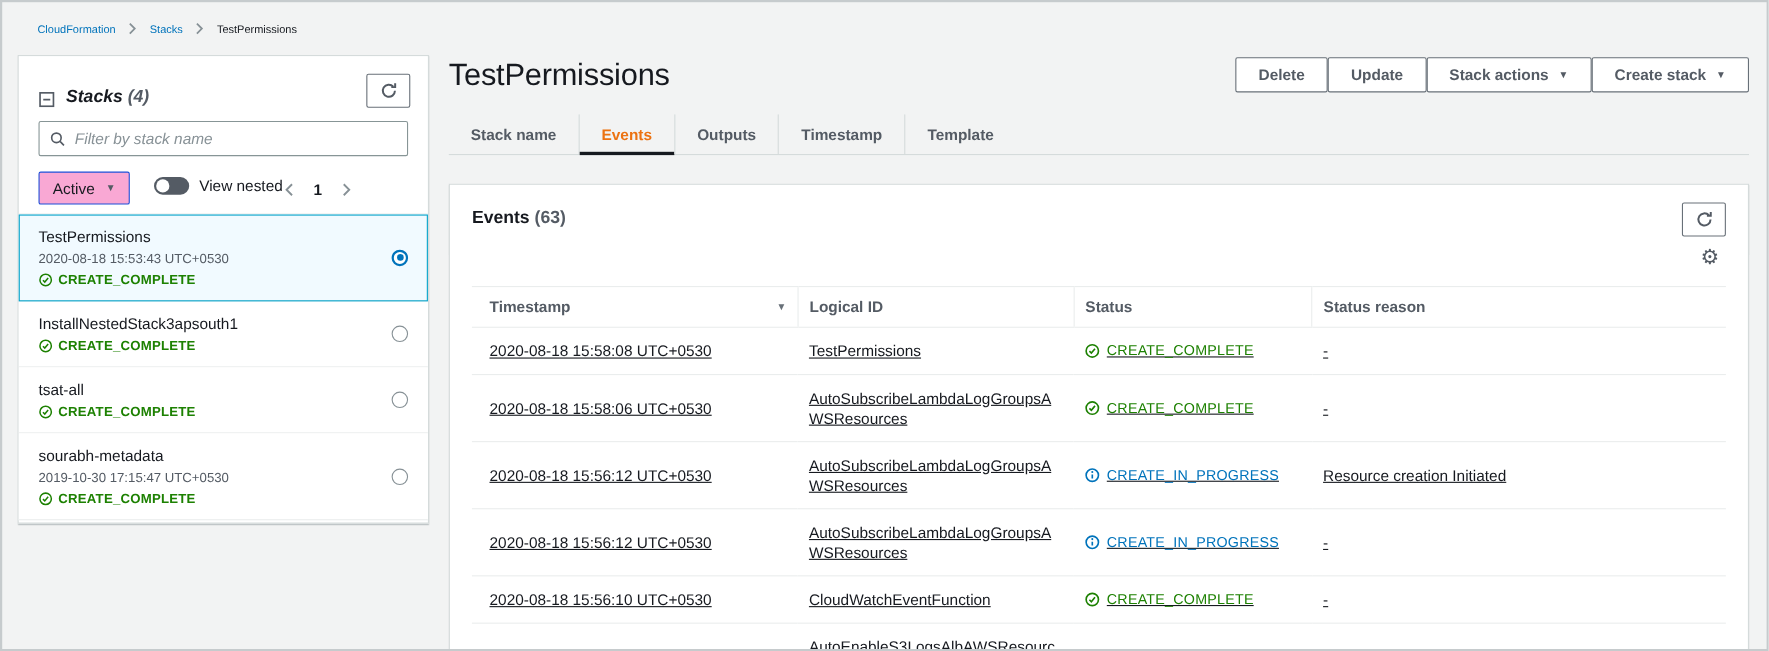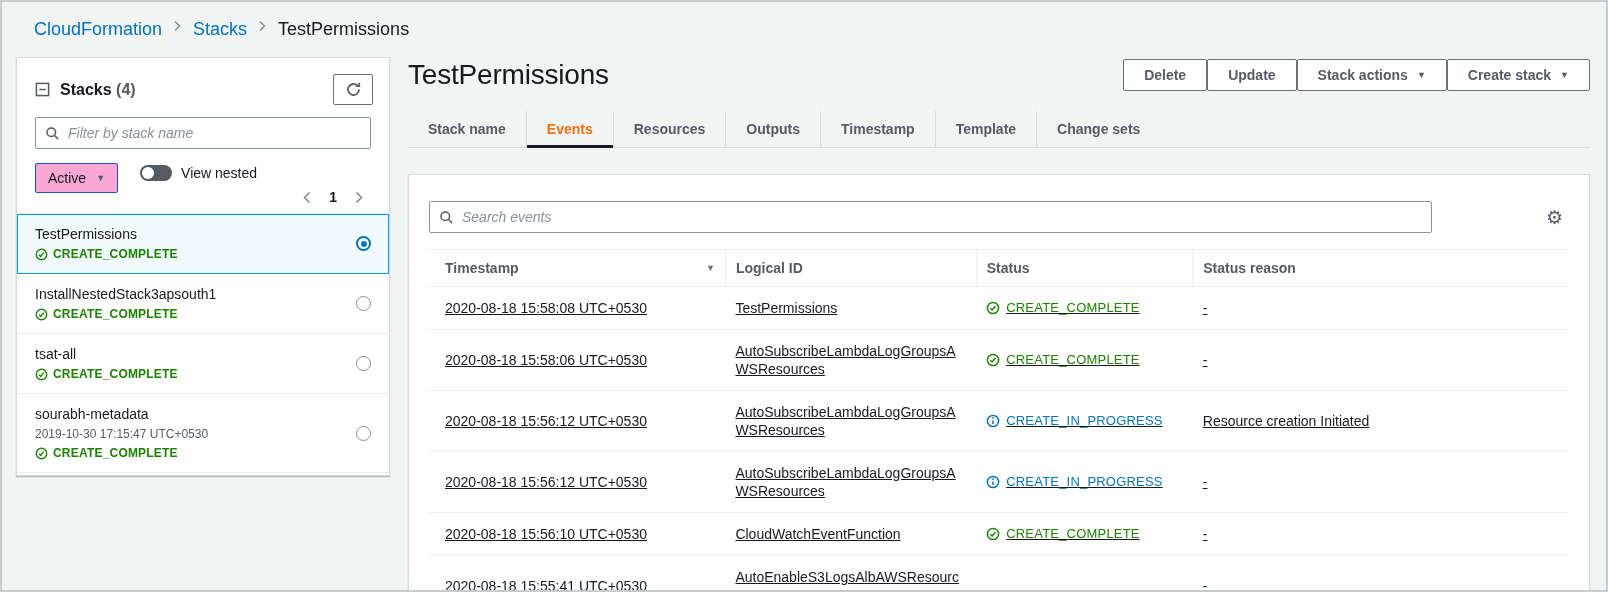--- a/index.html
+++ b/index.html
@@ -1,43 +1,43 @@
 <!DOCTYPE html>
 <html><head>
 <meta charset="utf-8">
 <style>
   * { box-sizing: border-box; margin: 0; padding: 0; }
   body { background:#ffffff; font-family:"Liberation Sans","DejaVu Sans",sans-serif; color:#16191f; }
   .page { width:1608px; height:592px; border:2px solid #c6cbcd; background:#f2f3f3; overflow:hidden; position:relative; }
 
   
-  .breadcrumb { display:flex; align-items:flex-start; gap:10px; padding:17px 24px 13px 32px; font-size:18px; }
+  .breadcrumb { display:flex; align-items:flex-end; gap:10px; padding:17px 24px 13px 32px; font-size:10px; }
   .breadcrumb a { color:#0073bb; text-decoration:none; cursor:pointer; }
   .crumb-current { color:#16191f; }
   .crumb-sep { display:inline-flex; align-items:center; }
 
   .content { display:flex; align-items:flex-start; gap:18px; padding:4px 16px 0 14px; }
 
   
   .panel { background:#fff; border:1px solid #d5dbdb; box-shadow:0 1px 1px 0 rgba(0,28,36,.25); }
 
   
   .stacks-panel { width:374px; flex:none; padding-bottom:2px; }
-  .panel-head { display:flex; align-items:center; gap:10px; padding:16px 16px 12px 18px; }
+  .panel-head { display:flex; align-items:flex-end; gap:10px; padding:16px 16px 12px 18px;font-style:italic; }
   .panel-title { font-size:16px; font-weight:bold; color:#16191f; }
   .panel-count { color:#545b64; font-weight:bold; }
   .icon-btn { margin-left:auto; width:40px; height:31px; background:#fff; border:1px solid #687078; border-radius:2px; display:flex; align-items:center; justify-content:center; color:#545b64; cursor:pointer; }
   .search-wrap { position:relative; margin:0 18px; }
   .search-wrap .mag { position:absolute; left:10px; top:9px; color:#545b64; }
   input[type=text] { width:100%; height:32px; border:1px solid #879596; border-radius:2px; padding:0 8px 0 32px; font-size:14px; font-family:inherit; color:#16191f; background:#fff; }
   input[type=text]::placeholder { color:#879196; font-style:italic; }
   .controls { display:flex; align-items:flex-start; margin:14px 18px 8px 18px; }
   .select-btn { display:inline-flex; align-items:center; gap:10px; border:1px solid #1d4ed8; border-radius:2px; background:#f9a8d4; padding:6px 12px; font-size:14px; color:#16191f; cursor:pointer; }
   .caret { font-size:9px; color:#545b64; }
-  .controls-right { flex:1; display:flex; flex-direction:column; }
+  .controls-right { flex:1; display:flex; flex-direction:row; }
   .toggle-row { display:flex; align-items:center; gap:9px; margin-left:22px; margin-top:2px; }
   .toggle { width:32px; height:16px; border-radius:8px; background:#545b64; position:relative; cursor:pointer; flex:none; }
   .toggle .knob { position:absolute; left:2px; top:2px; width:12px; height:12px; border-radius:50%; background:#fff; }
   .toggle-label { font-size:14px; color:#16191f; }
   .pagination { display:flex; align-items:center; gap:16px; justify-content:flex-end; margin-top:8px; padding-right:6px; }
   .page-chevron { color:#879196; cursor:pointer; display:inline-flex; }
   .page-num { font-size:14px; font-weight:bold; color:#16191f; }
 
   .stack-list { margin-top:8px; border-top:1px solid #eaeded; }
   .stack-item { display:flex; align-items:center; padding:12px 18px; border-bottom:1px solid #eaeded; cursor:pointer; background:#fff; }
@@ -162,20 +162,21 @@
             </span>
           </div>
         </div>
       </div>
 
       <div class="stack-list">
 
         <div class="stack-item selected">
           <div class="stack-info">
             <div class="stack-name">TestPermissions</div>
+            <div class="stack-time">2020-08-18 15:53:43 UTC+0530</div>
             <div class="stack-status">
               <span>
                 <svg width="13" height="13" viewBox="0 0 16 16">
                     <circle cx="8" cy="8" r="6.4" fill="none" stroke="#1d8102" stroke-width="1.7"></circle>
                     <path d="M5 8.3l2 2 3.8-4.6" fill="none" stroke="#1d8102" stroke-width="1.7"></path>
                   </svg>
               </span>
               <span>CREATE_COMPLETE</span>
             </div>
           </div>
@@ -251,39 +252,39 @@
           <button class="btn">
             <span>Create stack</span>
             <span class="caret">▼</span>
           </button>
         </div>
       </div>
 
       <div class="tabs">
         <div class="tab">Stack name</div>
         <div class="tab active">Events</div>
-        <div class="tab">Resources</div>
         <div class="tab">Outputs</div>
         <div class="tab">Timestamp</div>
         <div class="tab">Template</div>
-        <div class="tab">Change sets</div>
       </div>
 
       <section class="panel events-panel">
-
-        <div class="search-row">
-          <div class="events-search">
-            <span class="mag">
-              <svg width="15" height="15" viewBox="0 0 16 16">
-                  <circle cx="6.7" cy="6.7" r="4.6" fill="none" stroke="currentColor" stroke-width="1.6"></circle>
-                  <line x1="10.2" y1="10.2" x2="14" y2="14" stroke="currentColor" stroke-width="1.6"></line>
+        <div class="events-head">
+          <span class="events-title"><span>Events</span> <span class="panel-count">(63)</span></span>
+          <button class="icon-btn">
+            <span>
+              <svg width="17" height="17" viewBox="0 0 16 16" fill="none" stroke="currentColor" stroke-width="1.7">
+                  <path d="M13.2 8a5.2 5.2 0 1 1-1.4-3.55"></path>
+                  <path d="M13.4 1.6v3.3h-3.3"></path>
                 </svg>
             </span>
-            <input type="text" placeholder="Search events" style="">
-          </div>
+          </button>
+        </div>
+
+        <div class="search-row">
           <span class="gear">⚙</span>
         </div>
 
         <table>
           <colgroup>
               <col style="width:26%">
               <col style="width:22%">
               <col style="width:19%">
               <col style="width:33%">
             </colgroup>

